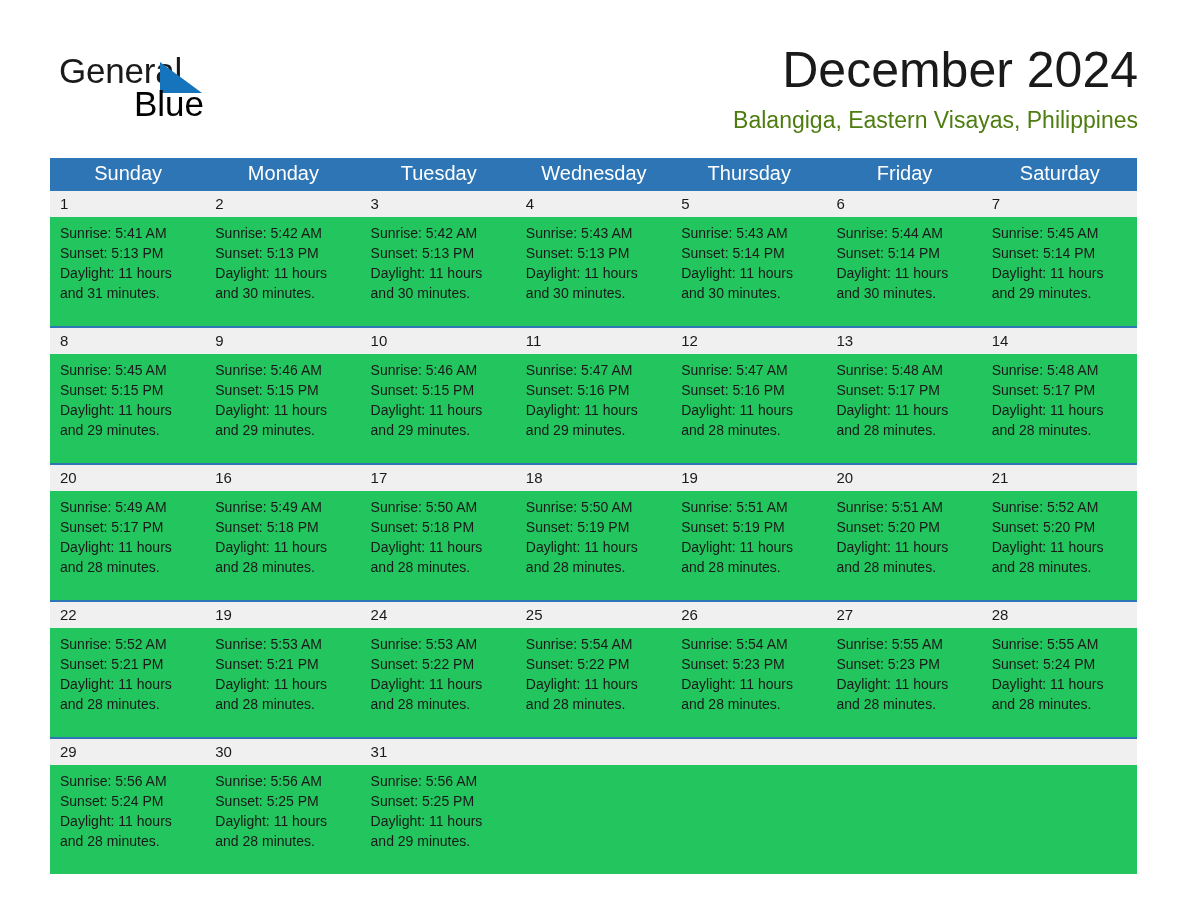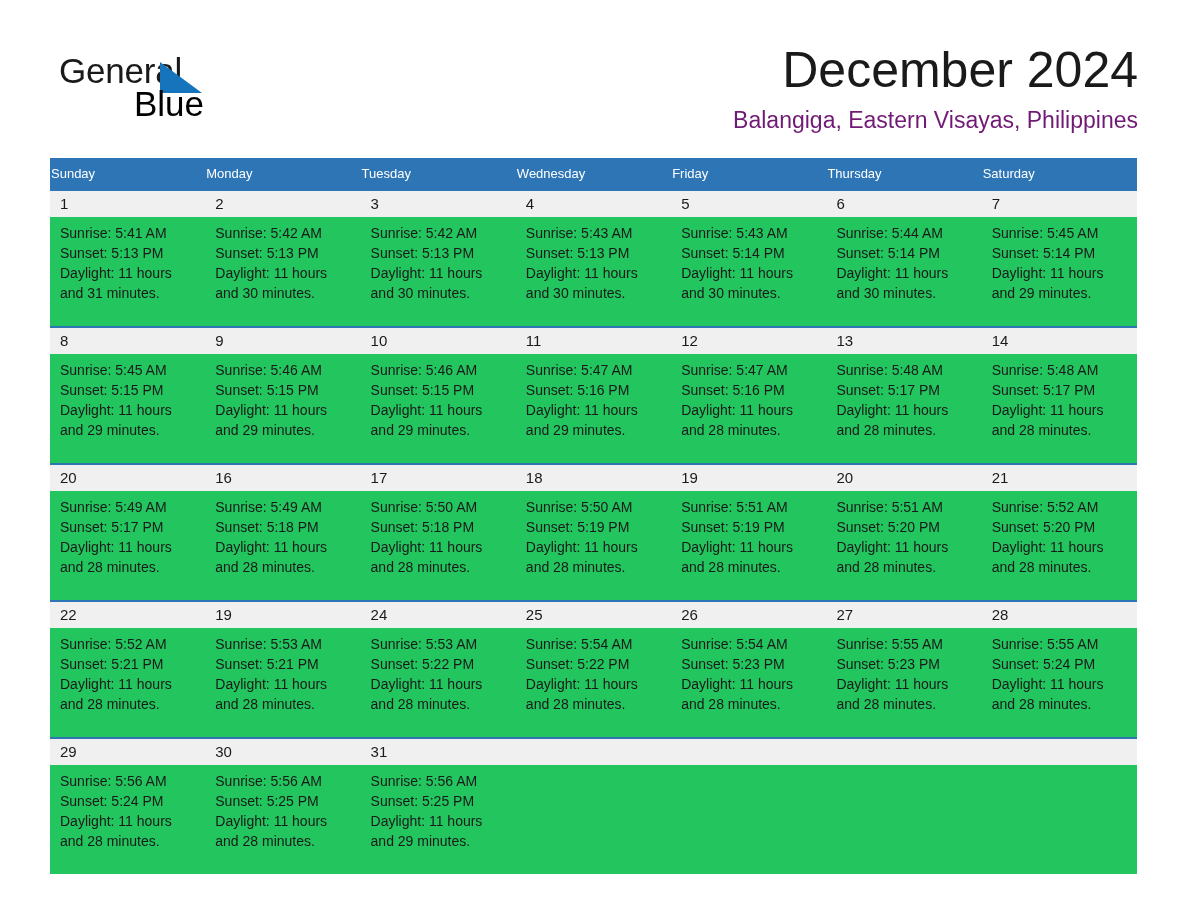--- a/index.html
+++ b/index.html
@@ -72,46 +72,47 @@
     font-size: 50px;
     font-weight: normal;
     color: #1a1a1a;
     line-height: 52px;
     white-space: nowrap;
   }
   .cal-subtitle {
     margin-top: 10px;
     font-size: 23px;
     font-weight: normal;
-    color: #701a75;
+    color: #4d7c0f;
     line-height: 28px;
     white-space: nowrap;
   }
 
   
   .calendar {
     position: absolute;
     left: 50px;
     top: 158px;
     width: 1087px;
   }
   .weekday-row {
     display: flex;
     background: #2e75b6;
     height: 31px;
   }
   .weekday-cell {
     flex: 1 1 0;
     min-width: 0;
     color: #ffffff;
-    font-size: 13px;
+    font-size: 20px;
     line-height: 31px;
     padding-left: 1px;
     box-sizing: border-box;
     white-space: nowrap;
+    text-align: center;
   }
 
   .week-row {
     border-top: 2px solid #2e75b6;
   }
   .week-row:first-of-type {
     border-top: none;
   }
   .date-band {
     display: flex;
@@ -175,22 +176,22 @@
 
   </div>
 
   <div class="calendar">
 
     <div class="weekday-row">
       <div class="weekday-cell">Sunday</div>
       <div class="weekday-cell">Monday</div>
       <div class="weekday-cell">Tuesday</div>
       <div class="weekday-cell">Wednesday</div>
+      <div class="weekday-cell">Thursday</div>
       <div class="weekday-cell">Friday</div>
-      <div class="weekday-cell">Thursday</div>
       <div class="weekday-cell">Saturday</div>
     </div>
 
     <div class="week-row">
       <div class="date-band">
         <div class="date-cell">1</div>
         <div class="date-cell">2</div>
         <div class="date-cell">3</div>
         <div class="date-cell">4</div>
         <div class="date-cell">5</div>

